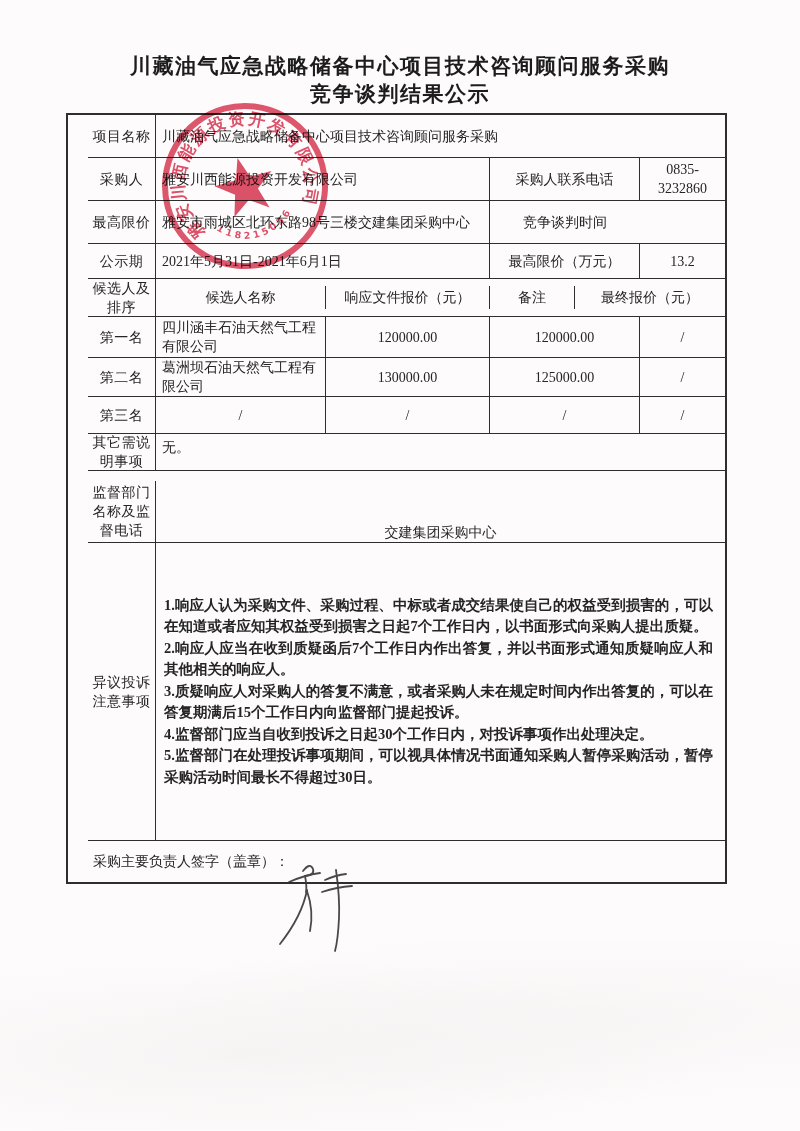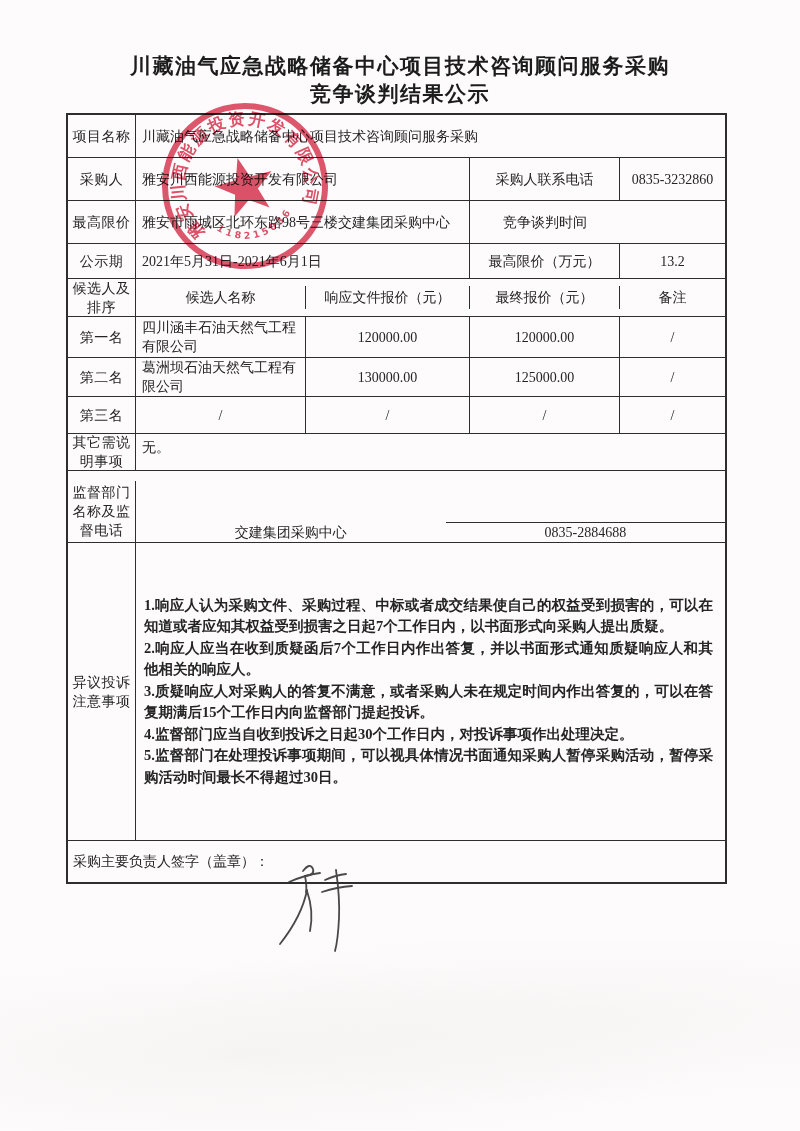--- a/index.html
+++ b/index.html
@@ -12,21 +12,21 @@
     overflow:hidden;
   }
   .paper{position:absolute;inset:0;}
   .smudge1{position:absolute;left:0;top:940px;width:800px;height:190px;
     background:radial-gradient(ellipse at 30% 60%, rgba(190,182,182,0.10), rgba(0,0,0,0) 60%),
                radial-gradient(ellipse at 75% 40%, rgba(190,182,182,0.08), rgba(0,0,0,0) 55%);}
   .titleblock{position:absolute;left:0;top:52px;width:800px;text-align:center;
     font-weight:bold;font-size:21px;line-height:28px;letter-spacing:1.5px;color:#1c1c1c;}
   
   .tbl{position:absolute;left:66px;top:113px;width:661px;
-    border:2px solid #2e2e2e;box-sizing:border-box;background:transparent;}
+    border:2px solid #2e2e2e;box-sizing:border-box;background:transparent;padding-left:20px;}
   .row{display:flex;border-top:1.5px solid #2e2e2e;box-sizing:border-box;}
   .row:first-child{border-top:none;}
   .cell{box-sizing:border-box;border-right:1.5px solid #2e2e2e;
     display:flex;align-items:center;font-size:14px;line-height:19px;
     padding:2px 6px;overflow:hidden;}
   .cell:last-child{border-right:none;}
   .lab{width:68px;flex:0 0 68px;justify-content:center;text-align:center;
     letter-spacing:0.5px;padding:2px 3px;}
   .flex1{flex:1 1 auto;}
   .center{justify-content:center;text-align:center;}
@@ -86,22 +86,22 @@
       <div class="cell lab">公示期</div>
       <div class="cell w334">2021年5月31日-2021年6月1日</div>
       <div class="cell w150 center">最高限价（万元）</div>
       <div class="cell flex1 center">13.2</div>
     </div>
 
     <div class="row h38">
       <div class="cell lab">候选人及排序</div>
       <div class="cell w170 center">候选人名称</div>
       <div class="cell w164 center">响应文件报价（元）</div>
+      <div class="cell flex1 center">备注</div>
       <div class="cell w150 center">最终报价（元）</div>
-      <div class="cell flex1 center">备注</div>
     </div>
 
     <div class="row h41">
       <div class="cell lab">第一名</div>
       <div class="cell w170">四川涵丰石油天然气工程有限公司</div>
       <div class="cell w164 center">120000.00</div>
       <div class="cell w150 center">120000.00</div>
       <div class="cell flex1 center">/</div>
     </div>
 
@@ -123,21 +123,20 @@
 
     <div class="row h37">
       <div class="cell lab">其它需说明事项</div>
       <div class="cell flex1" style="align-items:flex-start;padding-top:4px;">无。</div>
     </div>
 
     <div class="row h72">
       <div class="cell lab">监督部门名称及监督电话</div>
       <div class="cell flex1 stack">
         <div class="sub">交建集团采购中心</div>
-        <div class="sub">0835-2884688</div>
       </div>
     </div>
 
     <div class="row h298">
       <div class="cell lab">异议投诉注意事项</div>
       <div class="cell flex1 notes">
         <p>1.响应人认为采购文件、采购过程、中标或者成交结果使自己的权益受到损害的，可以在知道或者应知其权益受到损害之日起7个工作日内，以书面形式向采购人提出质疑。</p>
         <p>2.响应人应当在收到质疑函后7个工作日内作出答复，并以书面形式通知质疑响应人和其他相关的响应人。</p>
         <p>3.质疑响应人对采购人的答复不满意，或者采购人未在规定时间内作出答复的，可以在答复期满后15个工作日内向监督部门提起投诉。</p>
         <p>4.监督部门应当自收到投诉之日起30个工作日内，对投诉事项作出处理决定。</p>

